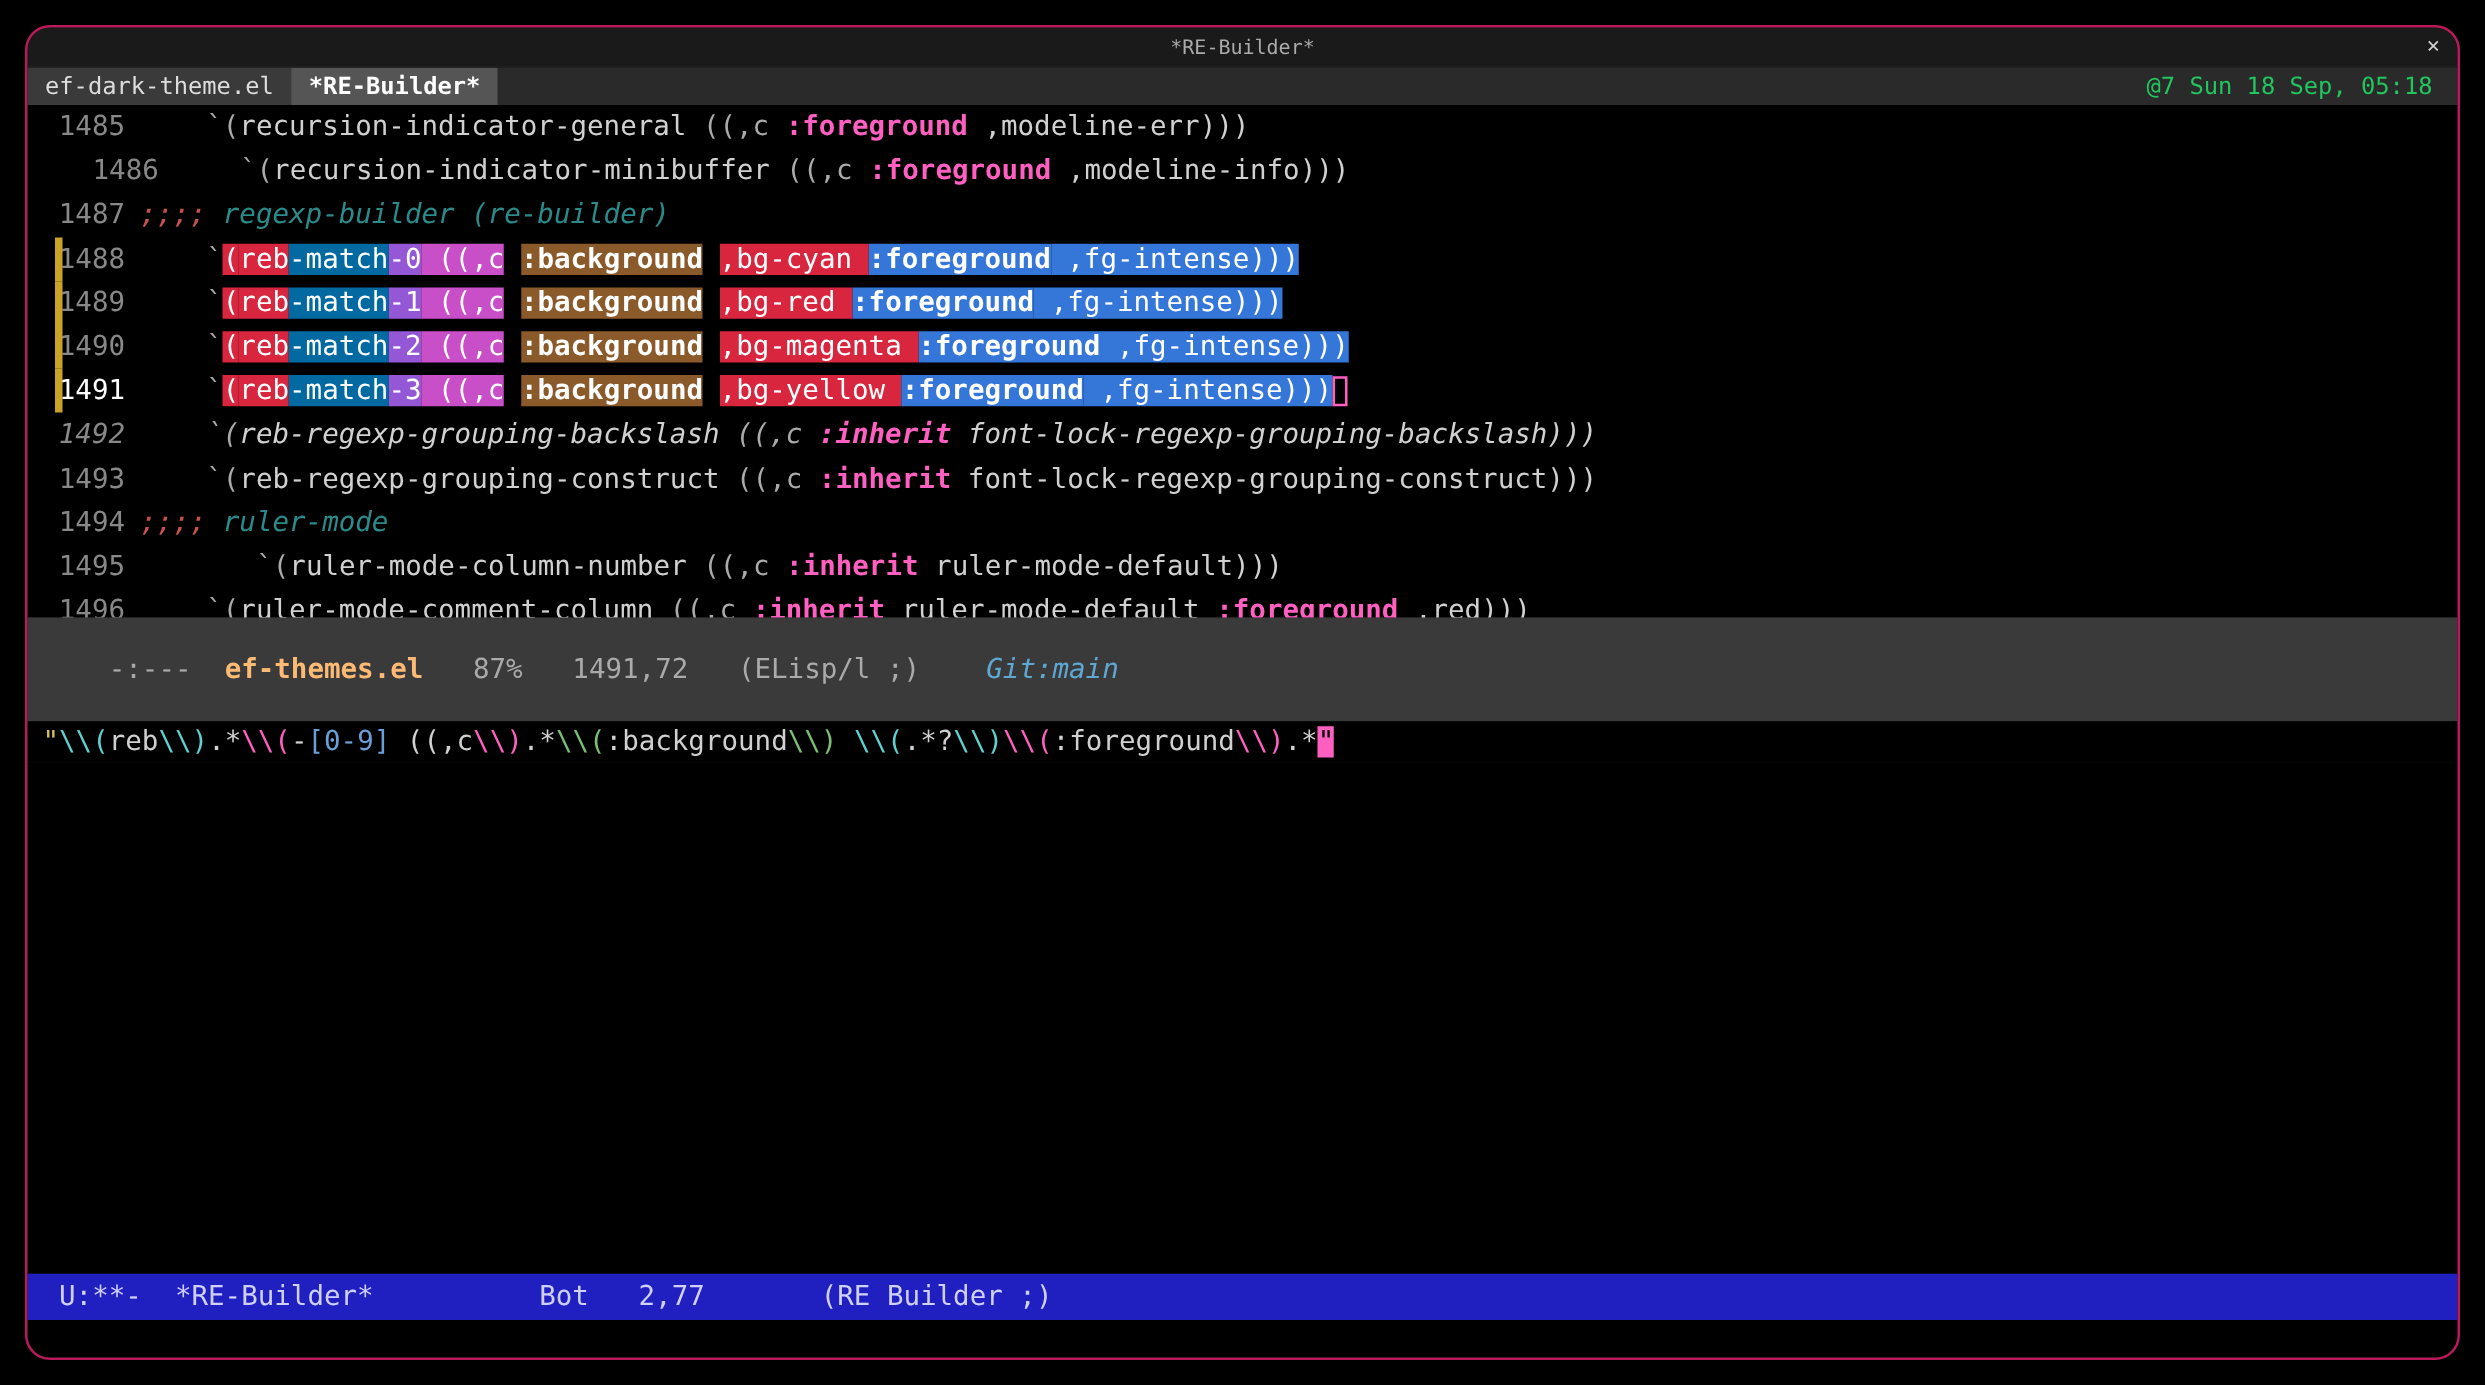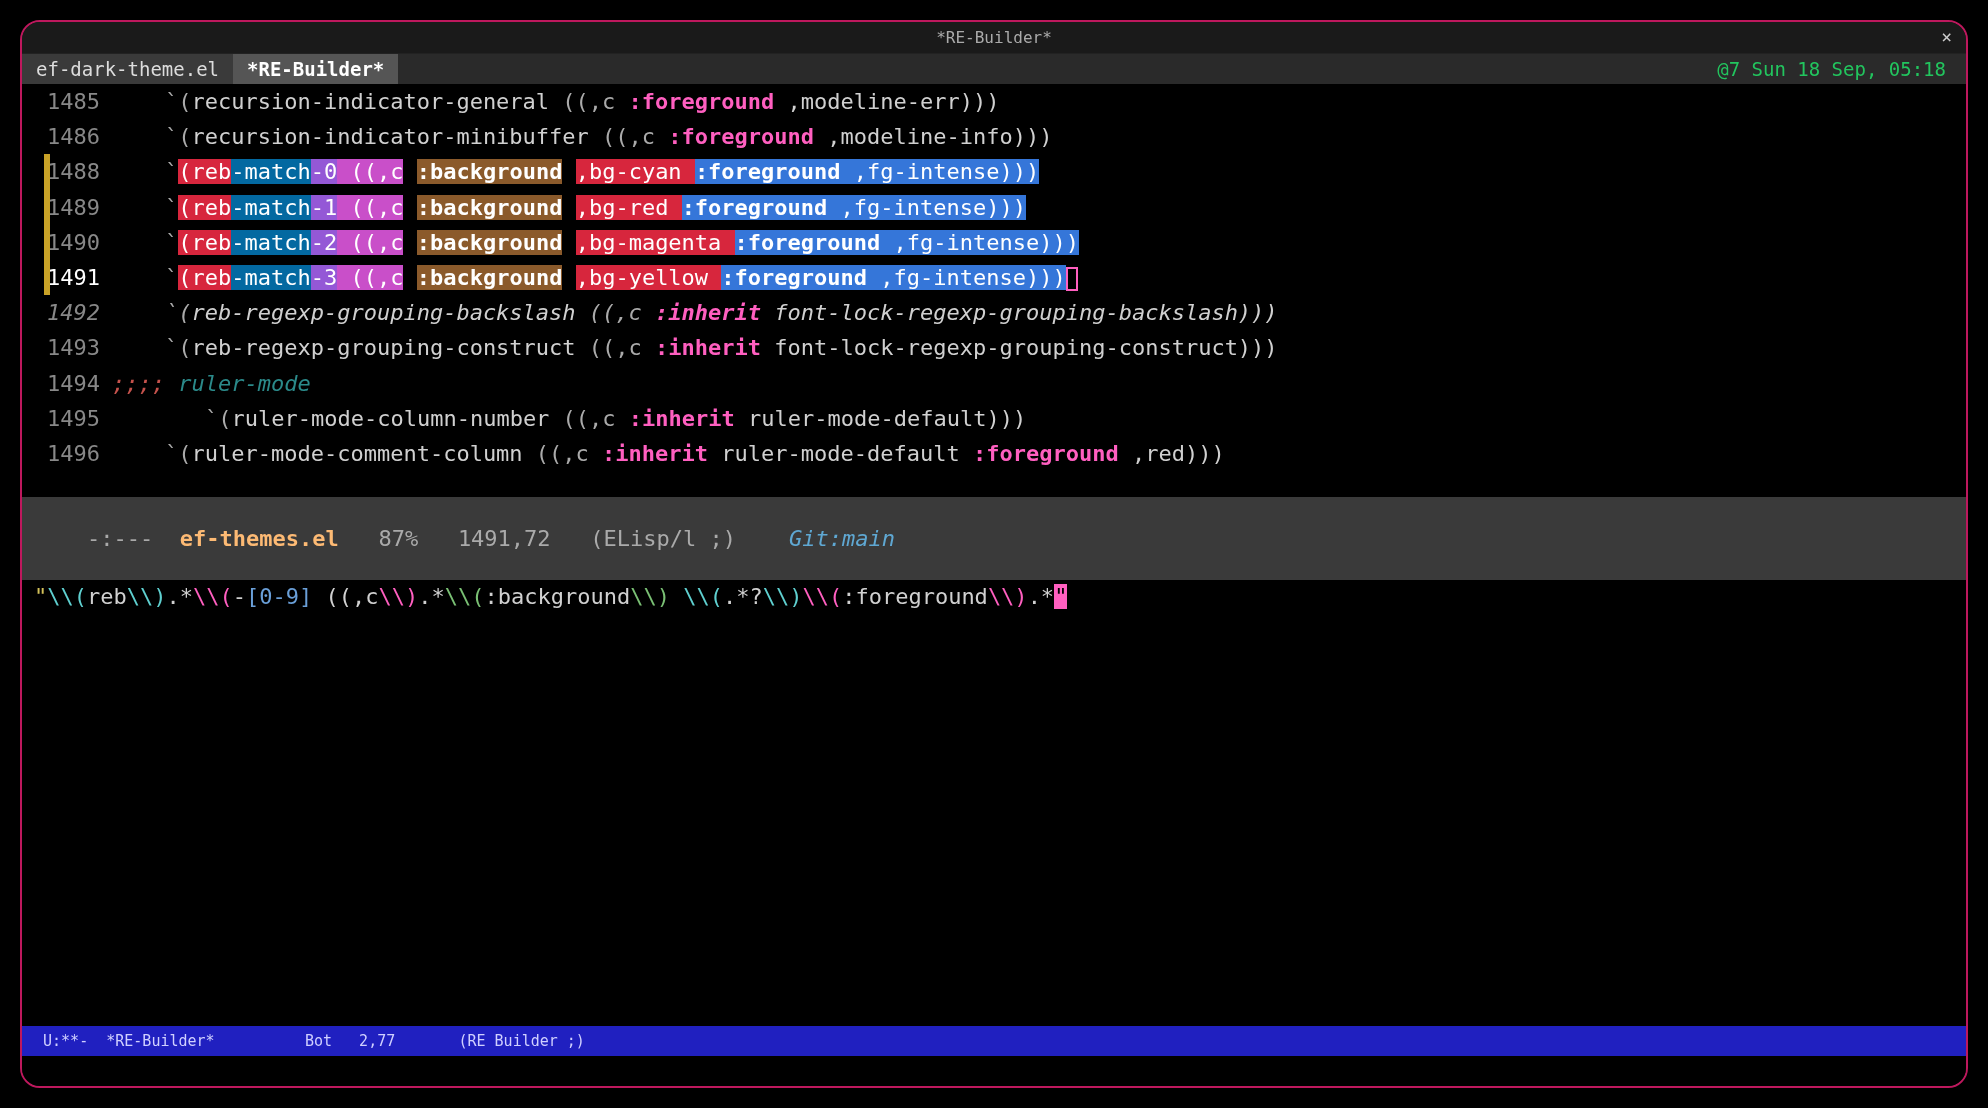--- a/index.html
+++ b/index.html
@@ -122,21 +122,21 @@
   .rx-def { color: #d0d0d0; }
   .rx-magenta { color: #ff5fc0; }
   .rx-blue { color: #6a9fd8; }
   .rx-green { color: #7ac074; }
   .rx-cursor { background: #ff5fc0; color:#000; }
   .gap { flex:1; background:#000; min-height:60px; }
   .modeline2 {
     background: #2020c0;
     color: #d0d0ff;
     padding: 6px 12px;
-    font-size: 15px;
+    font-size: 22px;
     white-space: pre;
   }
   .minibuf {
     background: #000;
     height: 30px;
   }
 </style>
 </head>
 <body>
 
@@ -148,21 +148,22 @@
   </div>
 
   <div class="tabbar">
     <div class="tab">ef-dark-theme.el</div>
     <div class="tab active">*RE-Builder*</div>
     <div class="datetime">@7 Sun 18 Sep, 05:18</div>
   </div>
 
   <div class="editor" id="editor">
       <div class="line" style="position: relative;"><div class="gutter">1485</div><div><span class="punct">    `(</span><span class="gen">recursion-indicator-general</span><span class="punct"> ((,c </span><span class="kw">:foreground</span><span class="gen"> ,modeline-err)))</span></div></div>
-      <div class="line" style="position: relative;"><div class="gutter">1486</div><div><span class="punct">    `(</span><span class="gen">recursion-indicator-minibuffer</span><span class="punct"> ((,c </span><span class="kw">:foreground</span><span class="gen"> ,modeline-info)))</span></div></div>
+      <div class="line" style="position: relative; padding-left: 27px;"><div class="gutter">1486</div><div><span class="punct">    `(</span><span class="gen">recursion-indicator-minibuffer</span><span class="punct"> ((,c </span><span class="kw">:foreground</span><span class="gen"> ,modeline-info)))</span></div></div>
+      <div class="line" style="position: relative;"><div class="gutter">1487</div><div><span class="comment2">;;;; </span><span class="comment">regexp-builder (re-builder)</span></div></div>
       <div class="line" style="position: relative;"><div class="bar-yellow" style="top: 0px; bottom: 0px;"></div><div class="gutter">1488</div><div><span class="punct">    `</span><span class="hl-red">(</span><span class="hl-red">reb</span><span class="hl-cyan">-match</span><span class="hl-purple">-0</span><span class="hl-magenta"> ((,c</span><span class="gen"> </span><span class="hl-brown">:background</span><span class="gen"> </span><span class="hl-red">,bg-cyan </span><span class="hl-bluekw">:foreground</span><span class="hl-blue"> ,fg-intense)))</span></div></div>
       <div class="line" style="position: relative;"><div class="bar-yellow" style="top: 0px; bottom: 0px;"></div><div class="gutter">1489</div><div><span class="punct">    `</span><span class="hl-red">(</span><span class="hl-red">reb</span><span class="hl-cyan">-match</span><span class="hl-purple">-1</span><span class="hl-magenta"> ((,c</span><span class="gen"> </span><span class="hl-brown">:background</span><span class="gen"> </span><span class="hl-red">,bg-red </span><span class="hl-bluekw">:foreground</span><span class="hl-blue"> ,fg-intense)))</span></div></div>
       <div class="line" style="position: relative;"><div class="bar-yellow" style="top: 0px; bottom: 0px;"></div><div class="gutter">1490</div><div><span class="punct">    `</span><span class="hl-red">(</span><span class="hl-red">reb</span><span class="hl-cyan">-match</span><span class="hl-purple">-2</span><span class="hl-magenta"> ((,c</span><span class="gen"> </span><span class="hl-brown">:background</span><span class="gen"> </span><span class="hl-red">,bg-magenta </span><span class="hl-bluekw">:foreground</span><span class="hl-blue"> ,fg-intense)))</span></div></div>
       <div class="line" style="position: relative;"><div class="bar-yellow" style="top: 0px; bottom: 0px;"></div><div class="gutter current">1491</div><div><span class="punct">    `</span><span class="hl-red">(</span><span class="hl-red">reb</span><span class="hl-cyan">-match</span><span class="hl-purple">-3</span><span class="hl-magenta"> ((,c</span><span class="gen"> </span><span class="hl-brown">:background</span><span class="gen"> </span><span class="hl-red">,bg-yellow </span><span class="hl-bluekw">:foreground</span><span class="hl-blue"> ,fg-intense)))</span><span class="cursor-box"></span></div></div>
       <div class="line" style="position: relative; font-style: italic;"><div class="gutter">1492</div><div><span class="punct">    `(</span><span class="gen">reb-regexp-grouping-backslash</span><span class="punct"> ((,c </span><span class="kw">:inherit</span><span class="gen"> font-lock-regexp-grouping-backslash)))</span></div></div>
       <div class="line" style="position: relative;"><div class="gutter">1493</div><div><span class="punct">    `(</span><span class="gen">reb-regexp-grouping-construct</span><span class="punct"> ((,c </span><span class="kw">:inherit</span><span class="gen"> font-lock-regexp-grouping-construct)))</span></div></div>
       <div class="line" style="position: relative;"><div class="gutter">1494</div><div><span class="comment2">;;;; </span><span class="comment">ruler-mode</span></div></div>
       <div class="line" style="position: relative; gap: 40px;"><div class="gutter">1495</div><div><span class="punct">    `(</span><span class="gen">ruler-mode-column-number</span><span class="punct"> ((,c </span><span class="kw">:inherit</span><span class="gen"> ruler-mode-default)))</span></div></div>
       <div class="line" style="position: relative;"><div class="gutter">1496</div><div><span class="punct">    `(</span><span class="gen">ruler-mode-comment-column</span><span class="punct"> ((,c </span><span class="kw">:inherit</span><span class="gen"> ruler-mode-default </span><span class="kw">:foreground</span><span class="gen"> ,red)))</span></div></div>
     </div>

